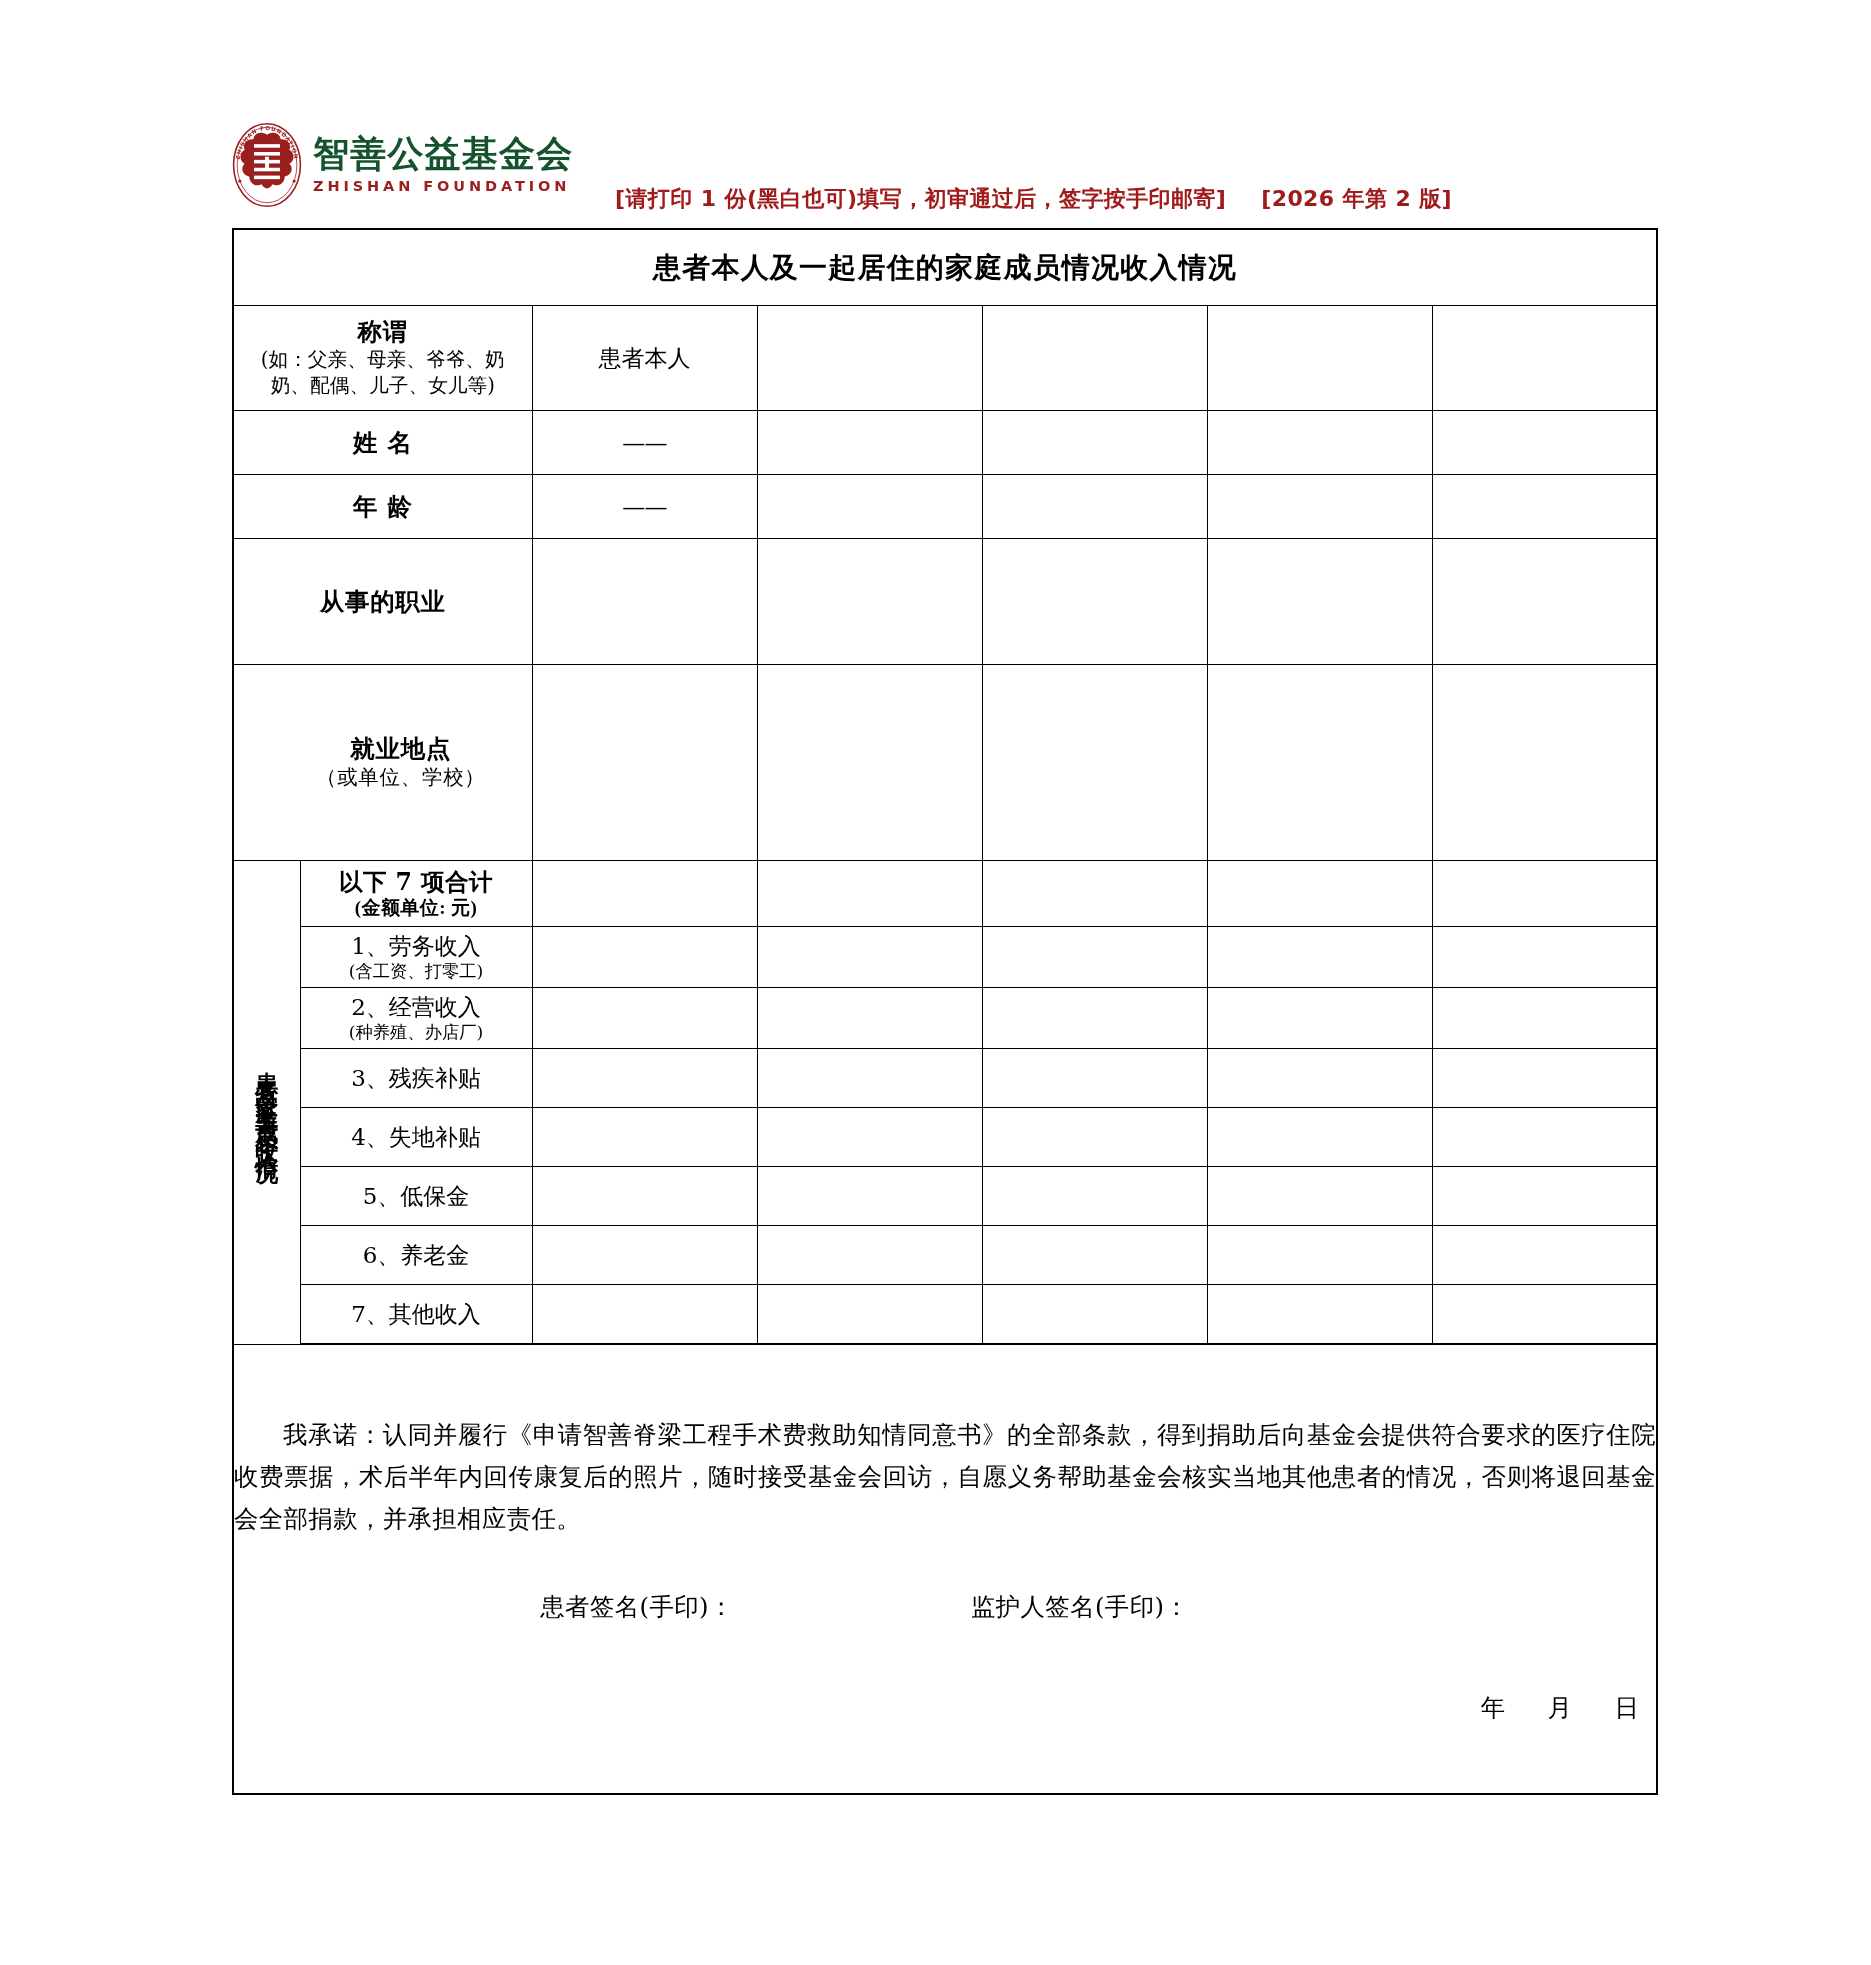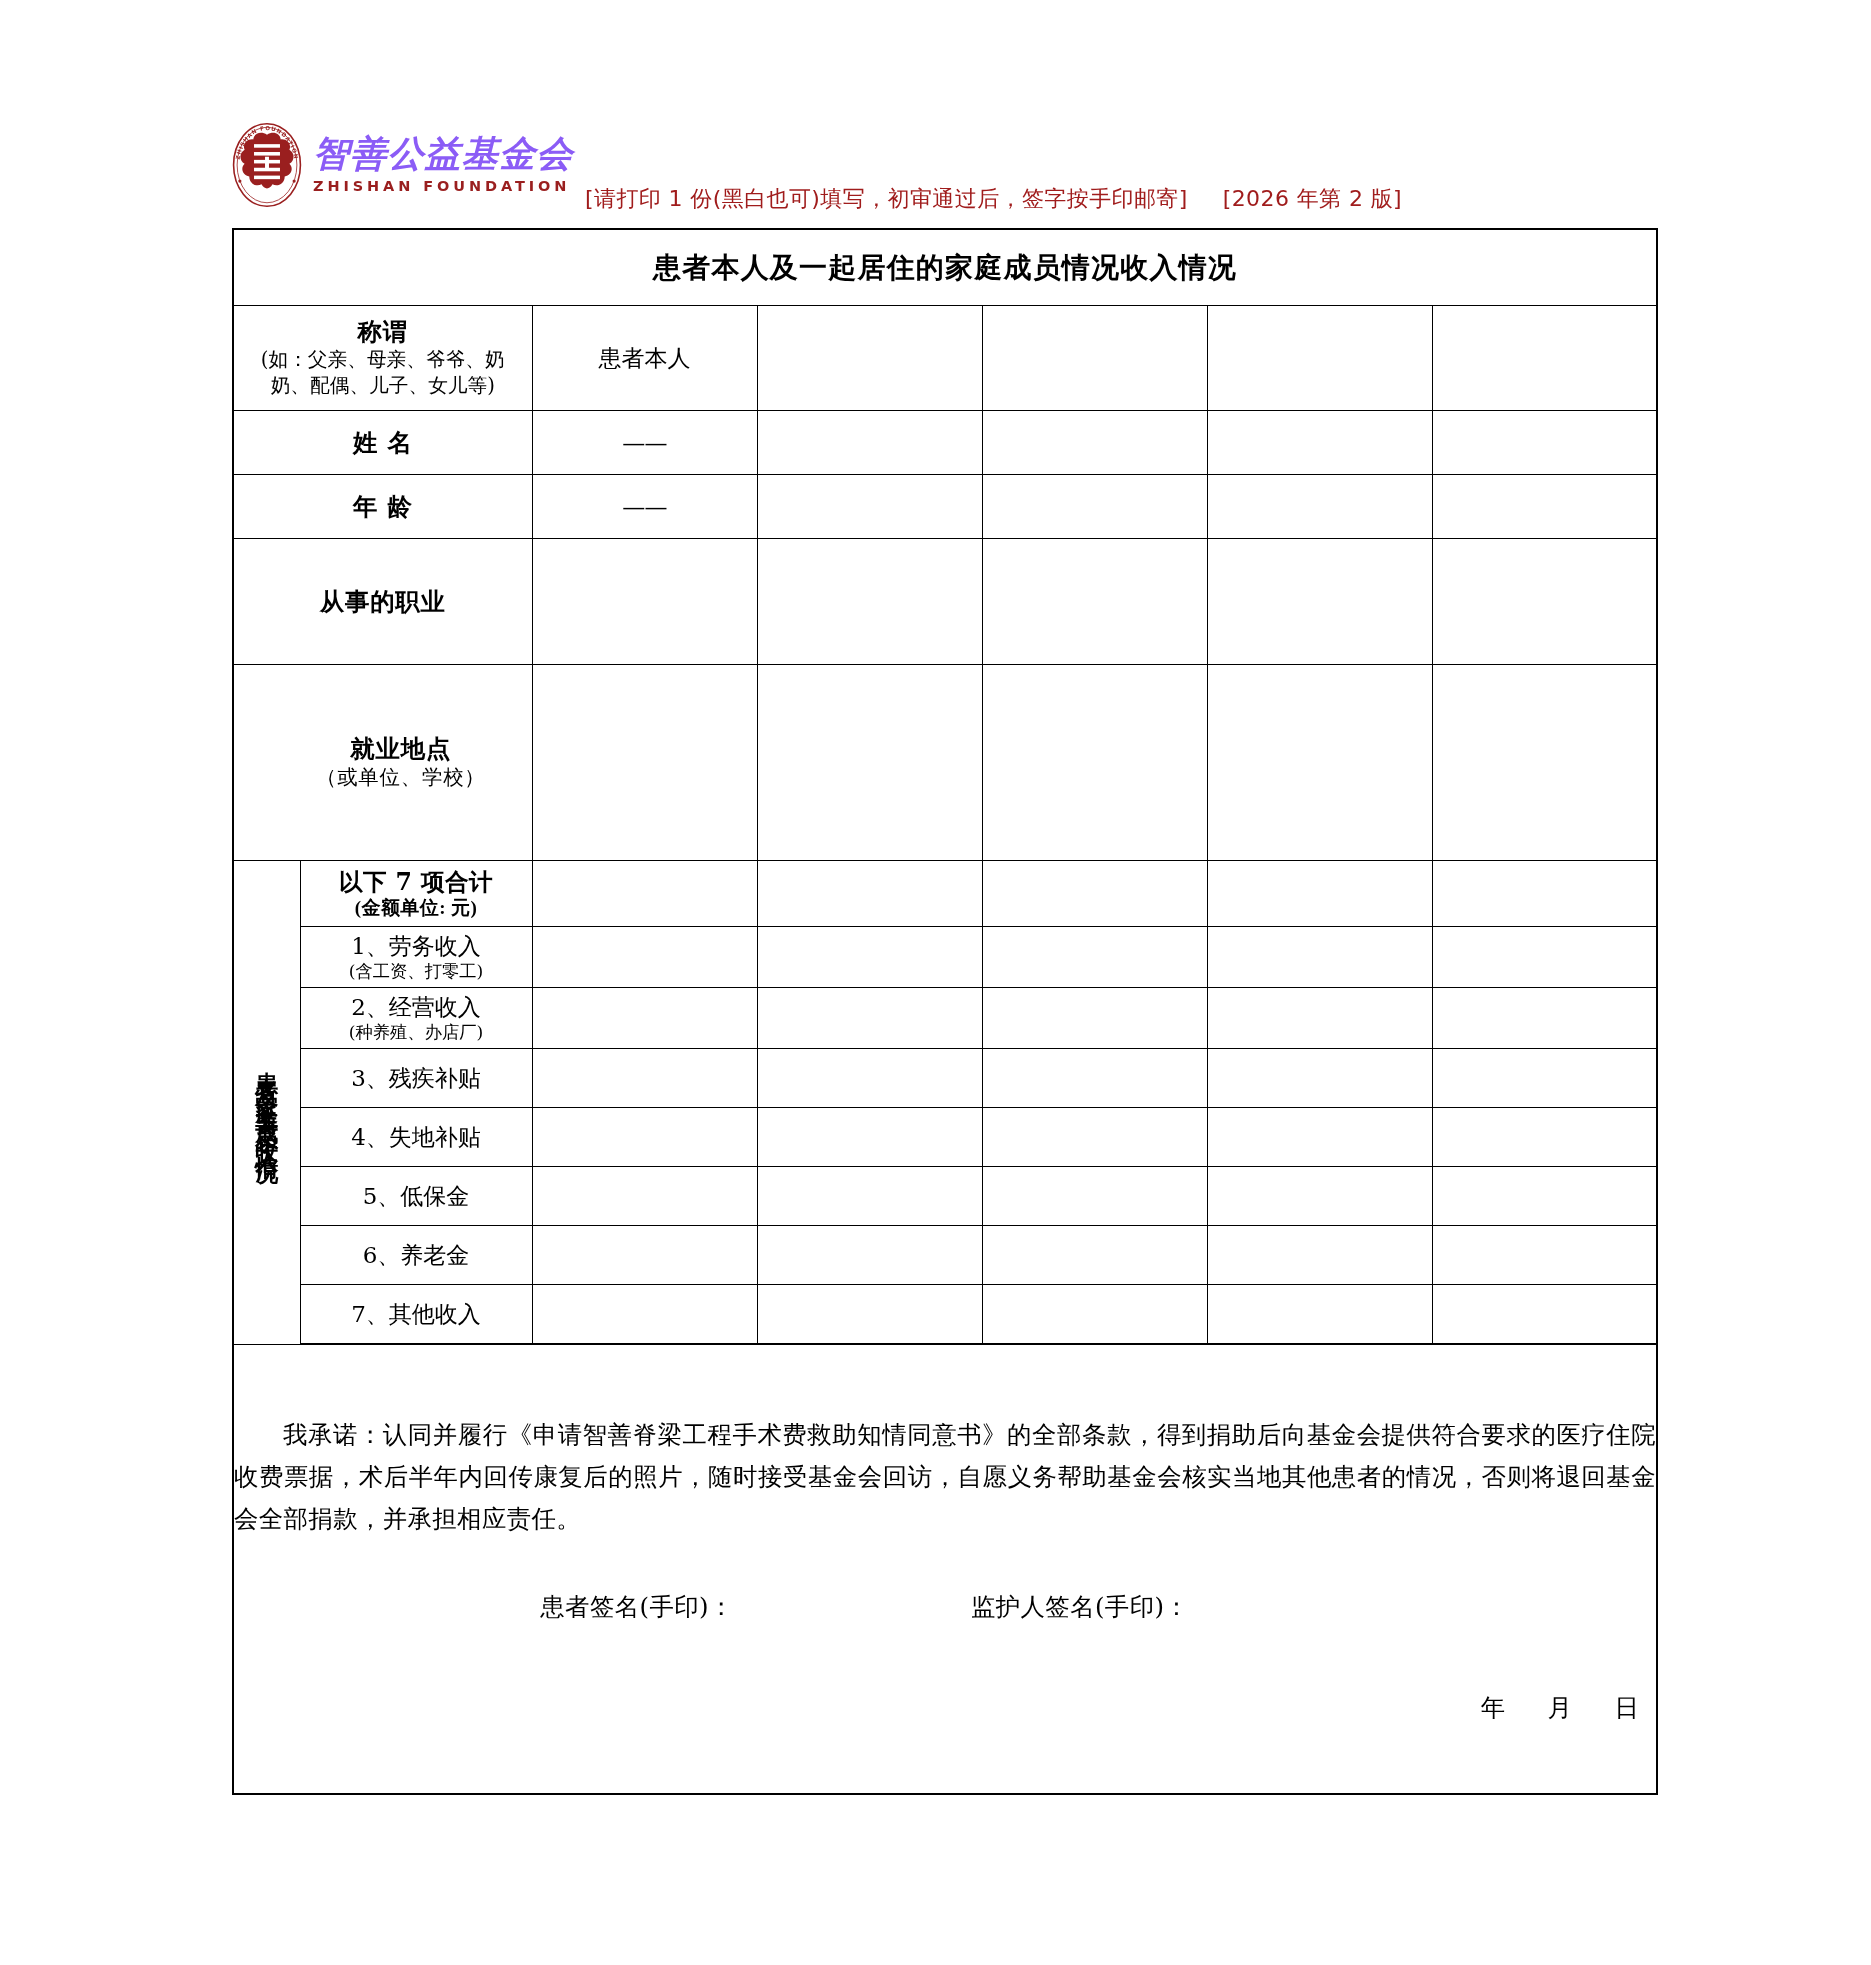--- a/index.html
+++ b/index.html
@@ -50,42 +50,41 @@
   .logo-text-block {
     display: flex;
     flex-direction: column;
     justify-content: center;
     line-height: 1;
   }
   .logo-cn {
     font-family: "DejaVu Sans", "Liberation Sans", sans-serif;
     font-size: 36px;
     font-weight: bold;
-    color: #8b5cf6;
+    color: #14532d;
     letter-spacing: 1.2px;
     white-space: nowrap;
-    font-style: italic;
   }
   .logo-en {
     font-family: "DejaVu Sans", "Liberation Sans", sans-serif;
     font-size: 14.5px;
     font-weight: bold;
     color: #9a1f1f;
     letter-spacing: 3.9px;
     margin-top: 6.3px;
     white-space: nowrap;
   }
 
   .header-notice {
     position: absolute;
-    left: 353px;
+    left: 383px;
     top: 66px;
     font-family: "DejaVu Sans", "Liberation Sans", sans-serif;
     font-size: 22px;
-    font-weight: normal;
+    font-weight: bold;
     color: #a01c1c;
     white-space: nowrap;
     letter-spacing: 0.4px;
   }
   .header-notice .gap { display: inline-block; width: 35px; }
 
   
   .tbl {
     position: absolute;
     left: 232px;

